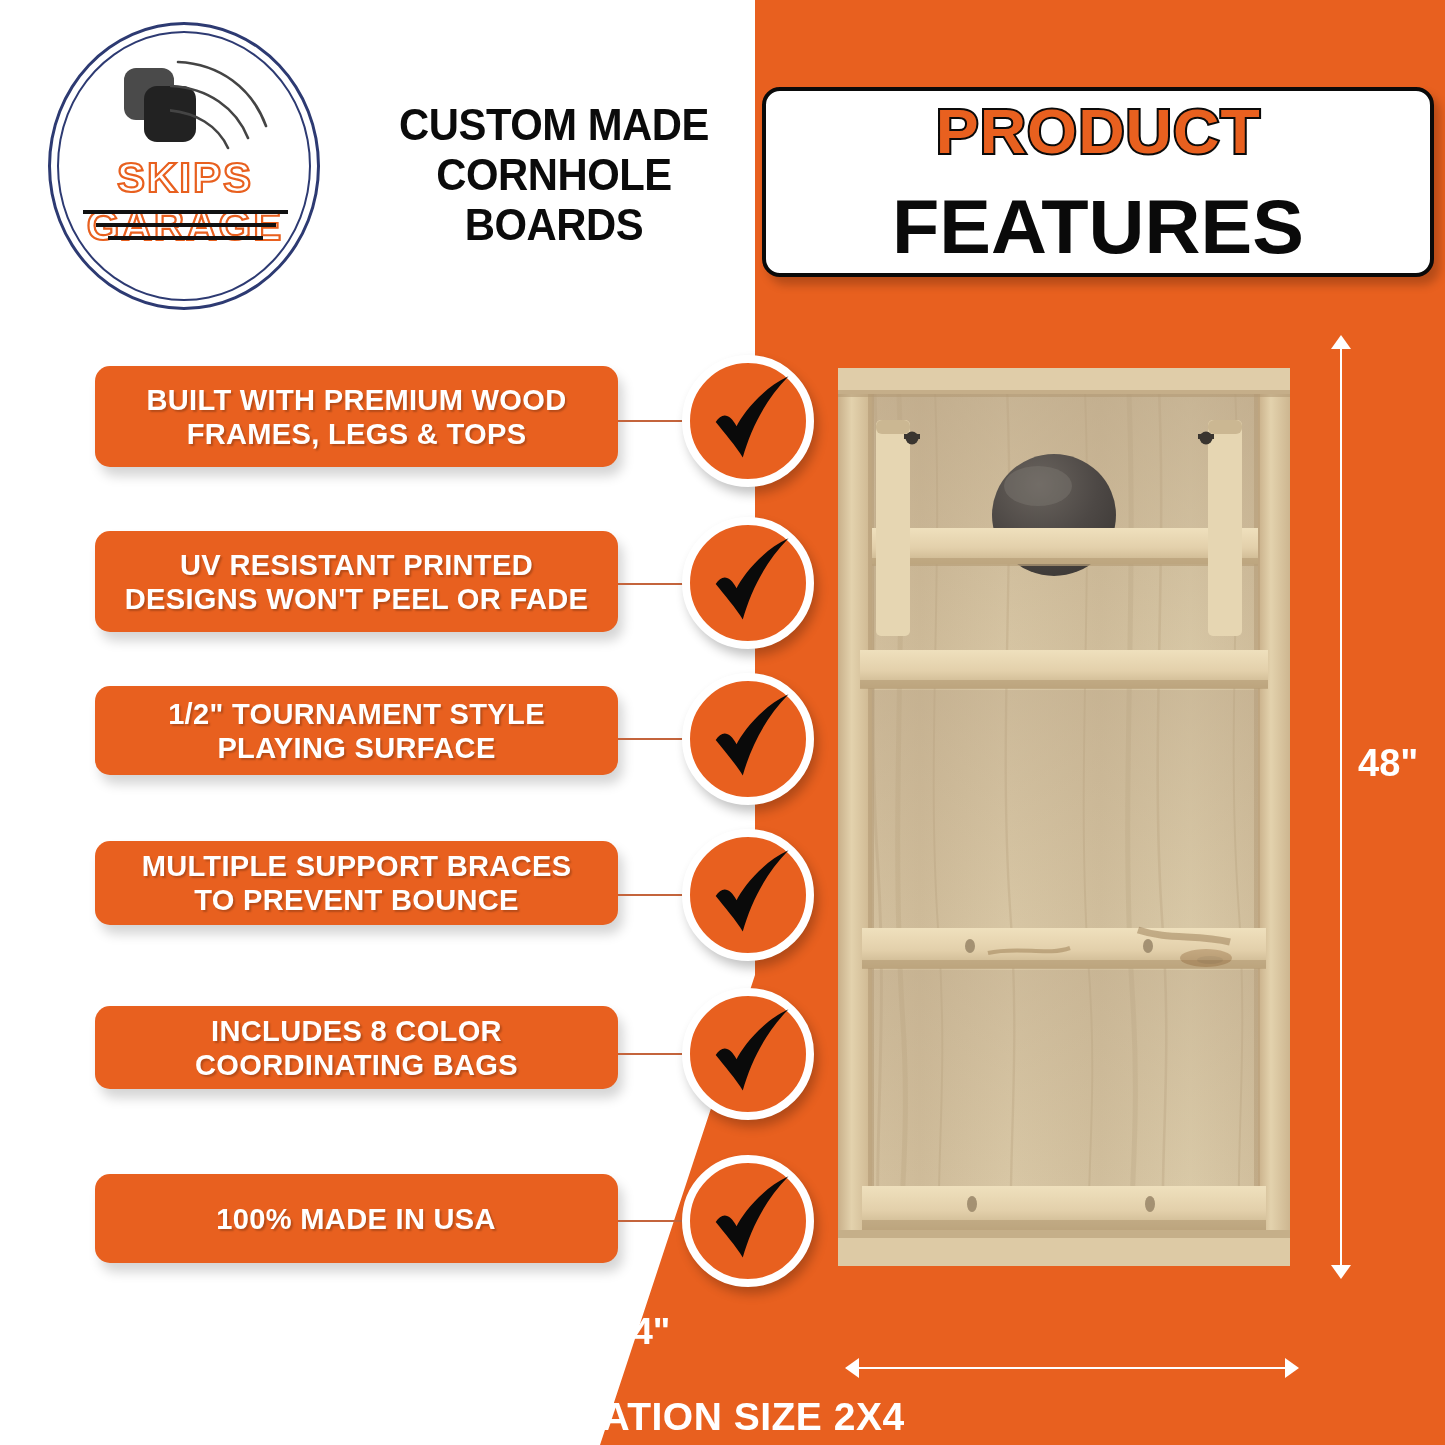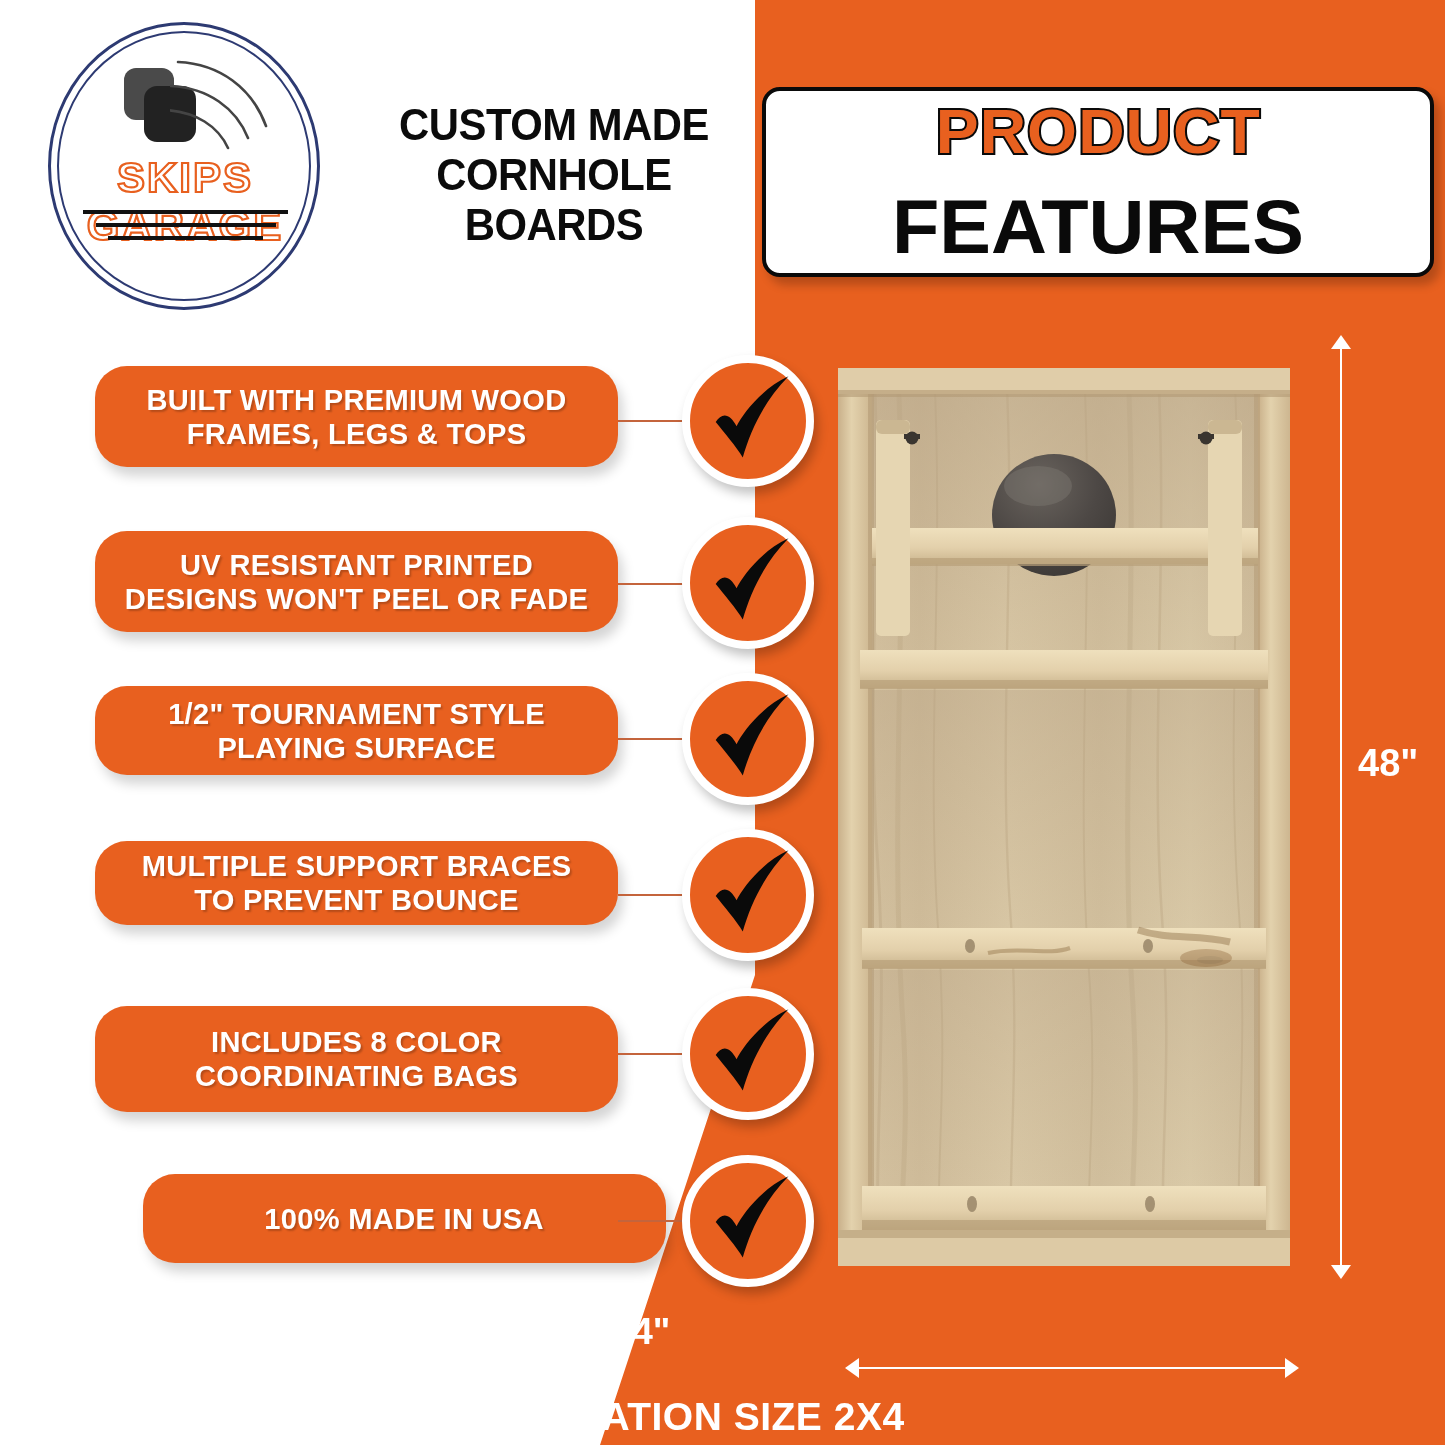--- a/index.html
+++ b/index.html
@@ -82,21 +82,21 @@
     font-size:76px; font-weight:700; letter-spacing:0px; line-height:74px;
     color:#0a0a0a; margin-top:-2px;
     font-family:"Liberation Sans", sans-serif;
     transform:scaleX(1.02);
   }
 
   
   .feature-row{ position:absolute; z-index:7; }
   .pill{
     position:absolute; left:95px; width:523px;
-    background:#E8601F; border-radius:32px;
+    background:#E8601F; border-radius:15px;
     box-shadow:5px 9px 12px rgba(0,0,0,0.17);
     display:flex; align-items:center; justify-content:center;
     padding:8px 20px;
   }
   .pill-text{
     color:#ffffff; text-align:center; font-weight:700;
     font-size:30px; line-height:34px; letter-spacing:0.3px;
     text-shadow:2px 2px 2px rgba(0,0,0,0.22);
     font-family:"Liberation Sans", sans-serif;
     transform:scaleX(0.97);
@@ -230,33 +230,33 @@
     </div>
     <div class="connector" style="top:894px;"></div>
     <div class="check-circle" style="left:682px; top:829px;">
       <svg viewBox="0 0 100 100">
           <path d="M18 52 C 24 42, 32 44, 38 56 C 44 44, 62 20, 88 8 C 66 30, 52 58, 44 86 C 38 76, 26 62, 18 52 Z" fill="#0a0a0a"></path>
         </svg>
     </div>
   </div>
 
   <div class="feature-row">
-    <div class="pill" style="top:1006px; height:106px;">
+    <div class="pill" style="top:1006px; height:83px;">
       <div class="pill-text">INCLUDES 8 COLOR COORDINATING BAGS</div>
     </div>
     <div class="connector" style="top:1053px;"></div>
     <div class="check-circle" style="left:682px; top:988px;">
       <svg viewBox="0 0 100 100">
           <path d="M18 52 C 24 42, 32 44, 38 56 C 44 44, 62 20, 88 8 C 66 30, 52 58, 44 86 C 38 76, 26 62, 18 52 Z" fill="#0a0a0a"></path>
         </svg>
     </div>
   </div>
 
   <div class="feature-row">
-    <div class="pill" style="top:1174px; height:89px;margin-left:48px;">
+    <div class="pill" style="top:1174px; height:89px;">
       <div class="pill-text">100% MADE IN USA</div>
     </div>
     <div class="connector" style="top:1220px;"></div>
     <div class="check-circle" style="left:682px; top:1155px;">
       <svg viewBox="0 0 100 100">
           <path d="M18 52 C 24 42, 32 44, 38 56 C 44 44, 62 20, 88 8 C 66 30, 52 58, 44 86 C 38 76, 26 62, 18 52 Z" fill="#0a0a0a"></path>
         </svg>
     </div>
   </div>
 

